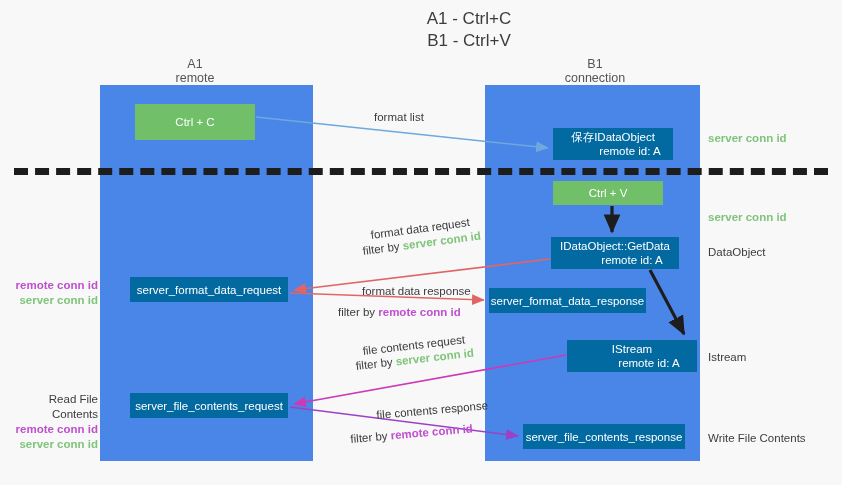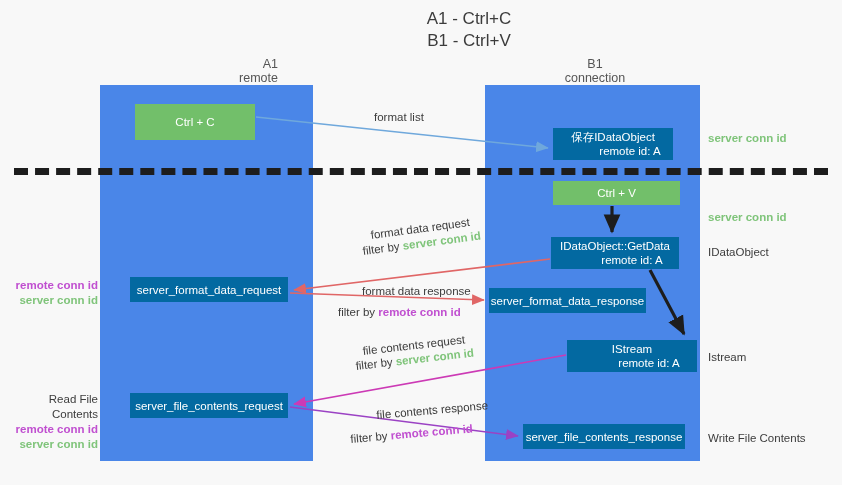--- a/index.html
+++ b/index.html
@@ -17,21 +17,21 @@
   
   #title{
     left:0;top:8px;width:842px;text-align:center;
     font-size:17px;color:#3c3c3c;line-height:22px;margin-left:48px;
   }
 
   
   .lane-head{
     text-align:center;font-size:12.5px;color:#555;line-height:14px;
   }
-  #head-a1{left:128px;top:57px;width:150px;text-align:right;}
+  #head-a1{left:120px;top:57px;width:150px;}
   #head-b1{left:520px;top:57px;width:150px;}
 
   
   .lane{background:#4a86e8;}
   #lane-a1{left:100px;top:85px;width:213px;height:376px;}
   #lane-b1{left:485px;top:85px;width:215px;height:376px;}
 
   
   #divider{
     left:14px;top:168px;width:814px;height:0;
@@ -45,21 +45,21 @@
     align-items:center;justify-content:center;
     color:#ffffff;font-size:11.5px;line-height:14px;
     text-align:center;padding:3px 6px;
   }
   .green{background:#6aa84f;background:#72bf6a;}
   .orange{background:#0369a1;}
   .box .l2{font-size:11.5px;margin-left:34px;}
 
   #b-ctrlc{left:135px;top:104px;width:120px;height:36px;align-items:center;}
   #b-idataobject{left:553px;top:128px;width:120px;height:32px;}
-  #b-ctrlv{left:553px;top:181px;width:127px;height:24px;}
+  #b-ctrlv{left:553px;top:181px;width:110px;height:24px;}
   #b-getdata{left:551px;top:237px;width:128px;height:32px;}
   #b-fdreq{left:130px;top:277px;width:158px;height:25px;}
   #b-fdresp{left:489px;top:288px;width:157px;height:25px;}
   #b-istream{left:567px;top:340px;width:130px;height:32px;}
   #b-fcreq{left:130px;top:393px;width:158px;height:25px;}
   #b-fcresp{left:523px;top:424px;width:162px;height:25px;}
 
   
   .ann{font-size:11.5px;line-height:15px;}
   .green-t{color:#7fc47a;font-weight:bold;}
@@ -178,21 +178,21 @@
   <div class="abs box orange" id="b-fcreq">
     <div>server_file_contents_request</div>
   </div>
 
   <div class="abs box orange" id="b-fcresp">
     <div>server_file_contents_response</div>
   </div>
 
   <div class="abs ann green-t" id="ann-r1">server conn id</div>
   <div class="abs ann green-t" id="ann-r2">server conn id</div>
-  <div class="abs ann plain-t" id="ann-r3">IDataObject</div>
+  <div class="abs ann plain-t" id="ann-r3">DataObject</div>
   <div class="abs ann plain-t" id="ann-r4">Istream</div>
   <div class="abs ann plain-t" id="ann-r5">Write File Contents</div>
 
   <div class="abs ann" id="ann-l1">
     <div class="purple-t">remote conn id</div>
     <div class="green-t">server conn id</div>
   </div>
   <div class="abs ann" id="ann-l2">
     <div class="plain-t">Read File Contents</div>
     <div class="purple-t">remote conn id</div>

